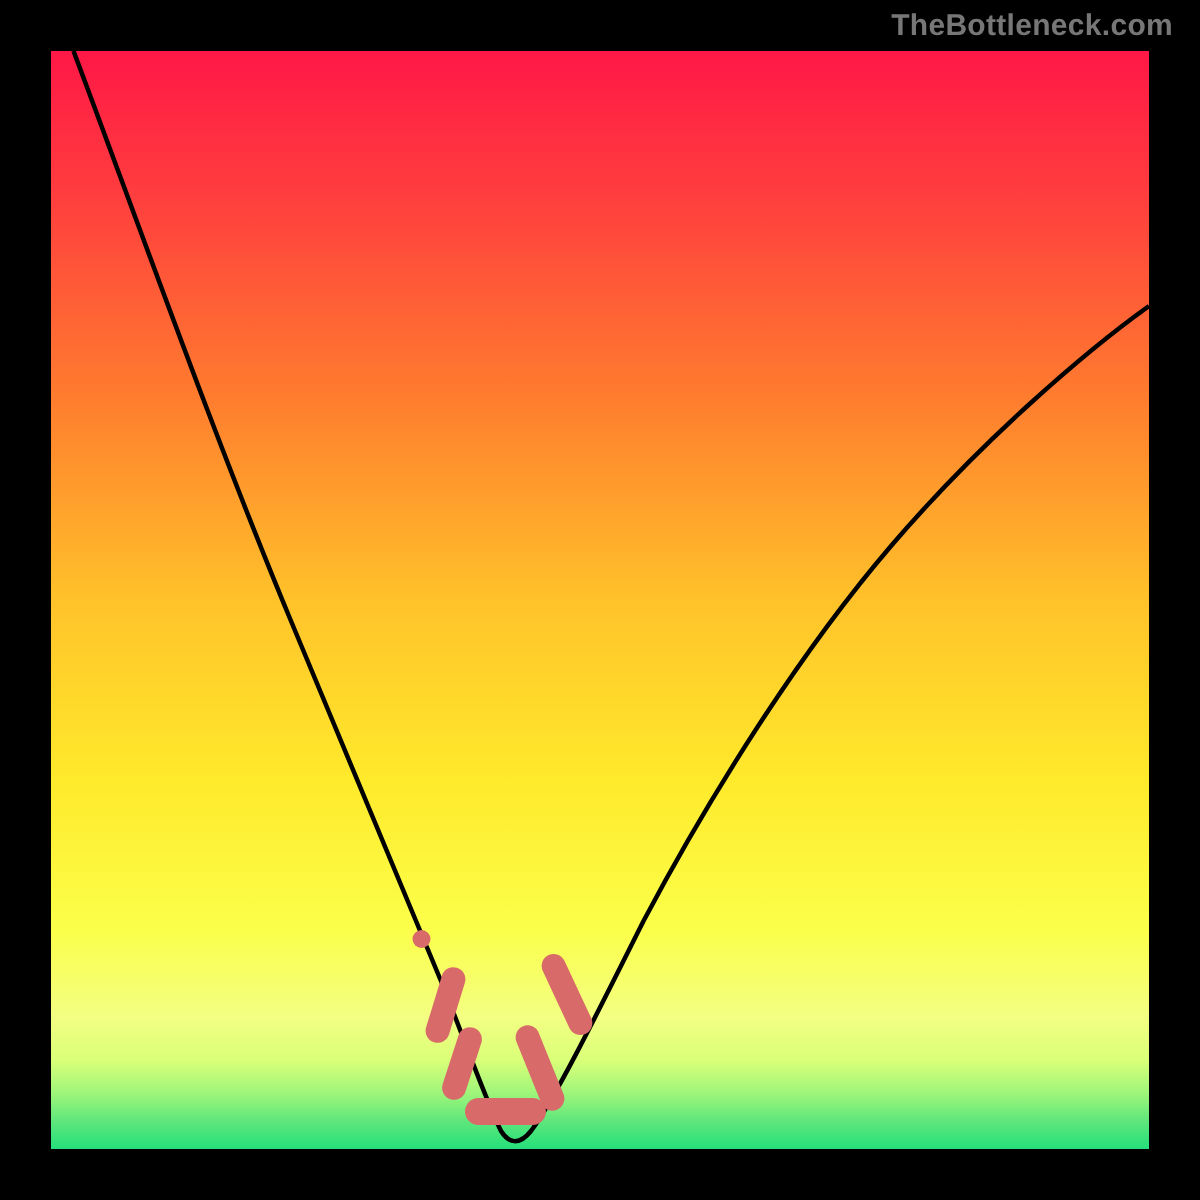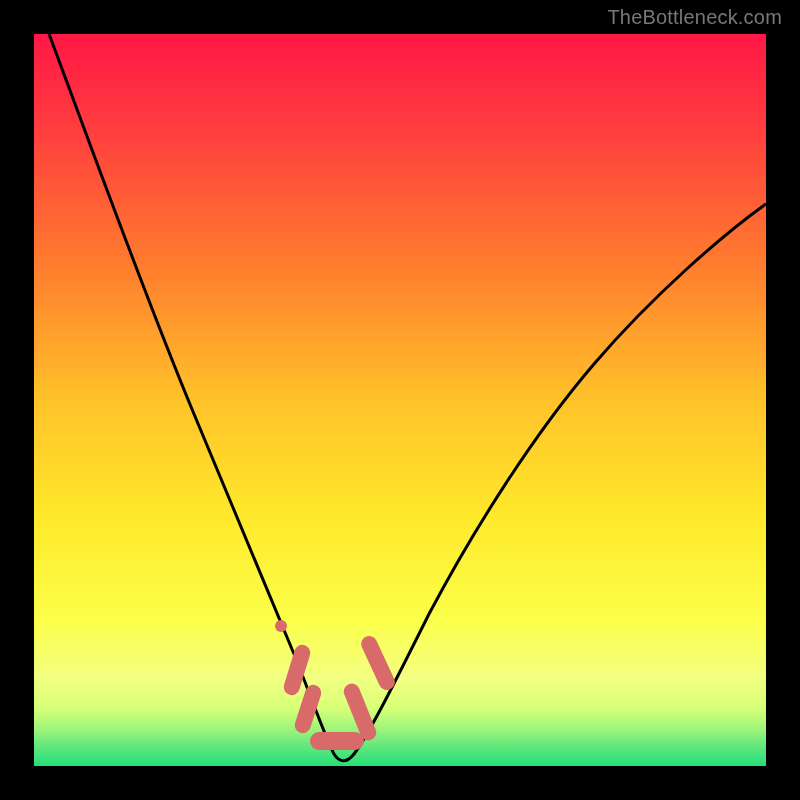--- a/index.html
+++ b/index.html
@@ -25,21 +25,21 @@
     top: 0;
     width: 732px;
     height: 732px;
   }
   .watermark {
     position: absolute;
     top: 6px;
     right: 18px;
     color: #777;
     font-size: 20px;
-    font-weight: 400;
+    font-weight: 700;
     letter-spacing: 0.2px;
   }
 </style>
 </head>
 <body>
 
 <div class="frame">
   <svg class="plot" viewBox="0 0 732 732" preserveAspectRatio="none">
     <defs>
       <linearGradient id="bg" x1="0" y1="0" x2="0" y2="1">

